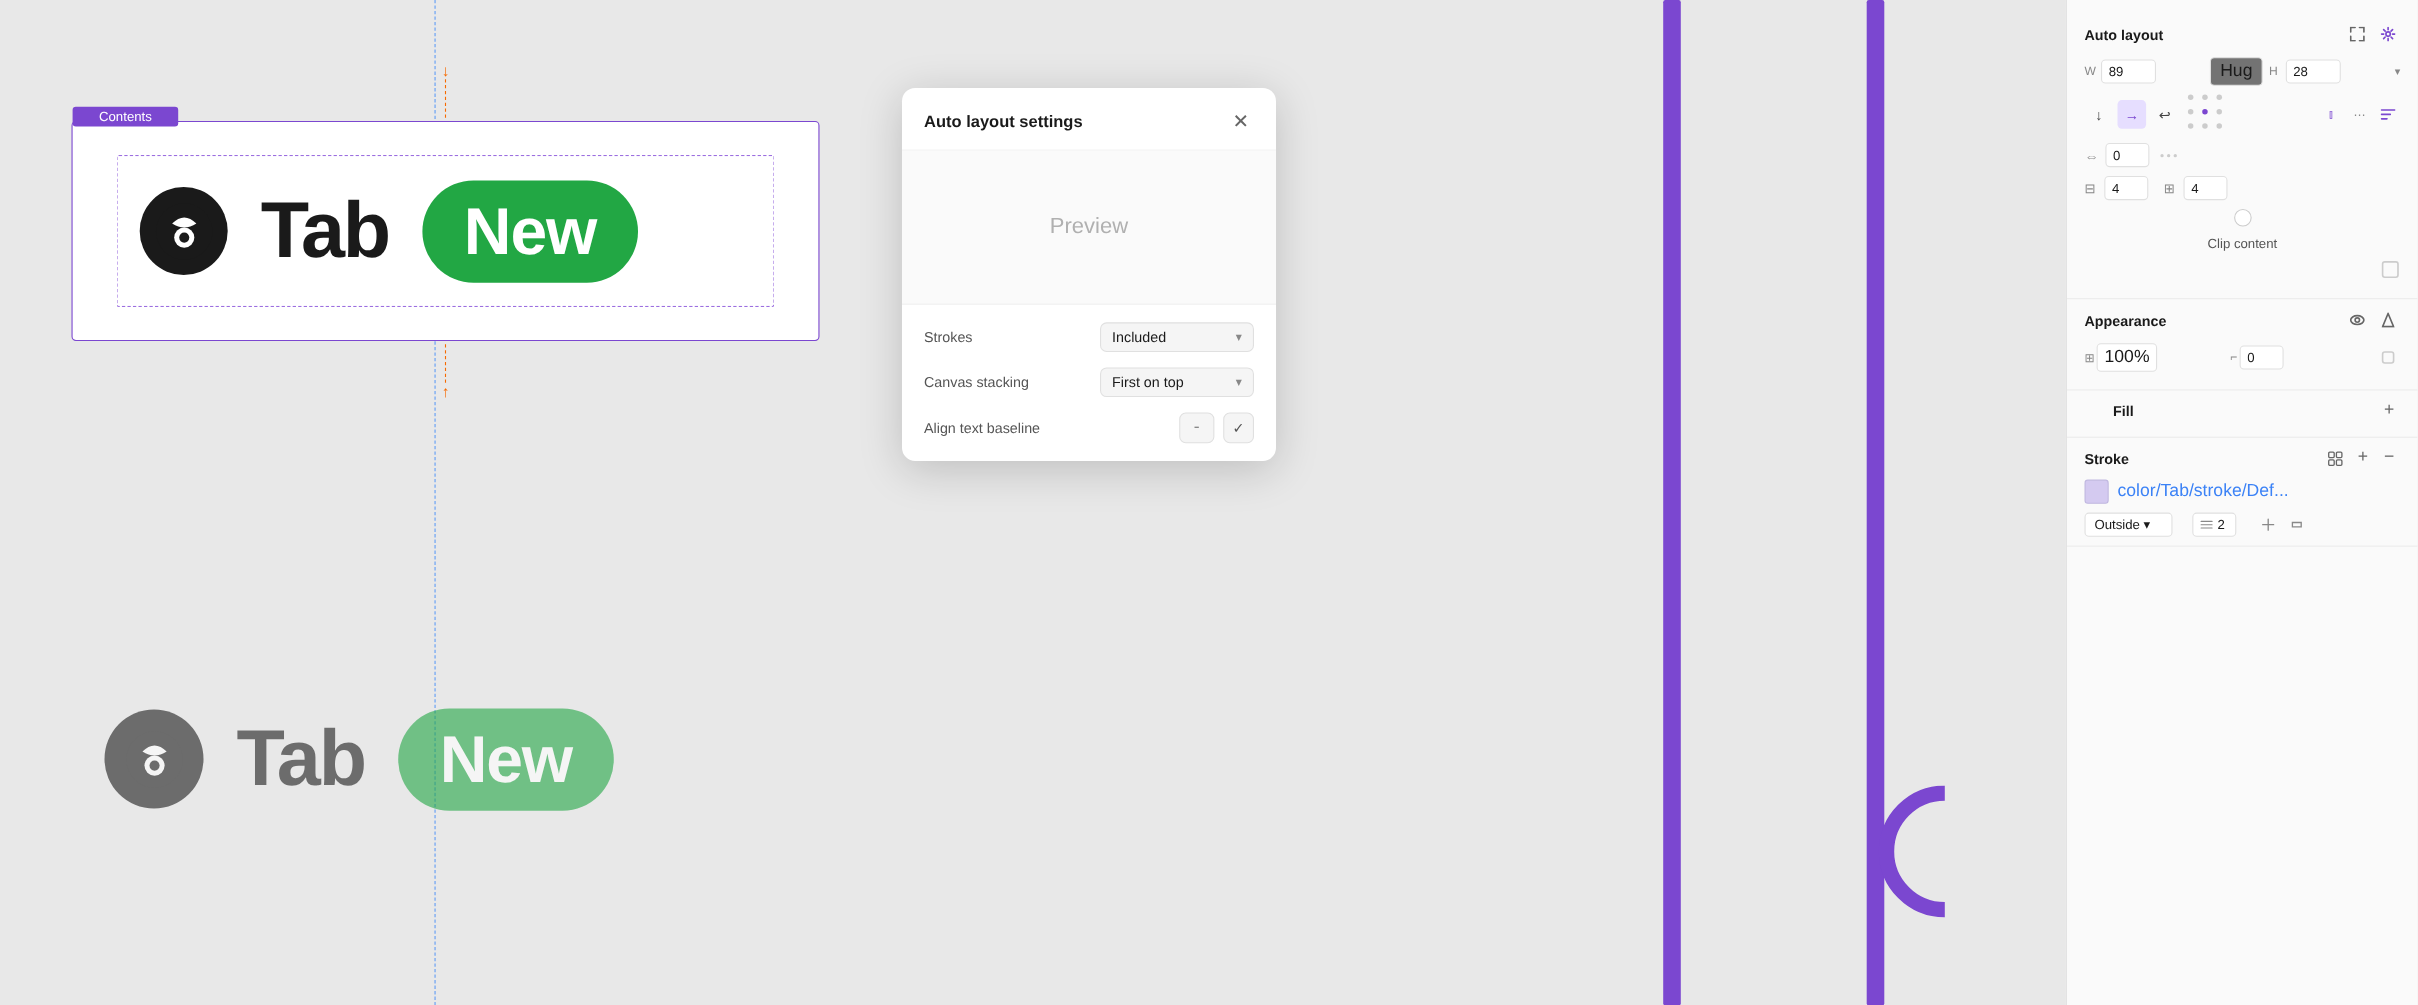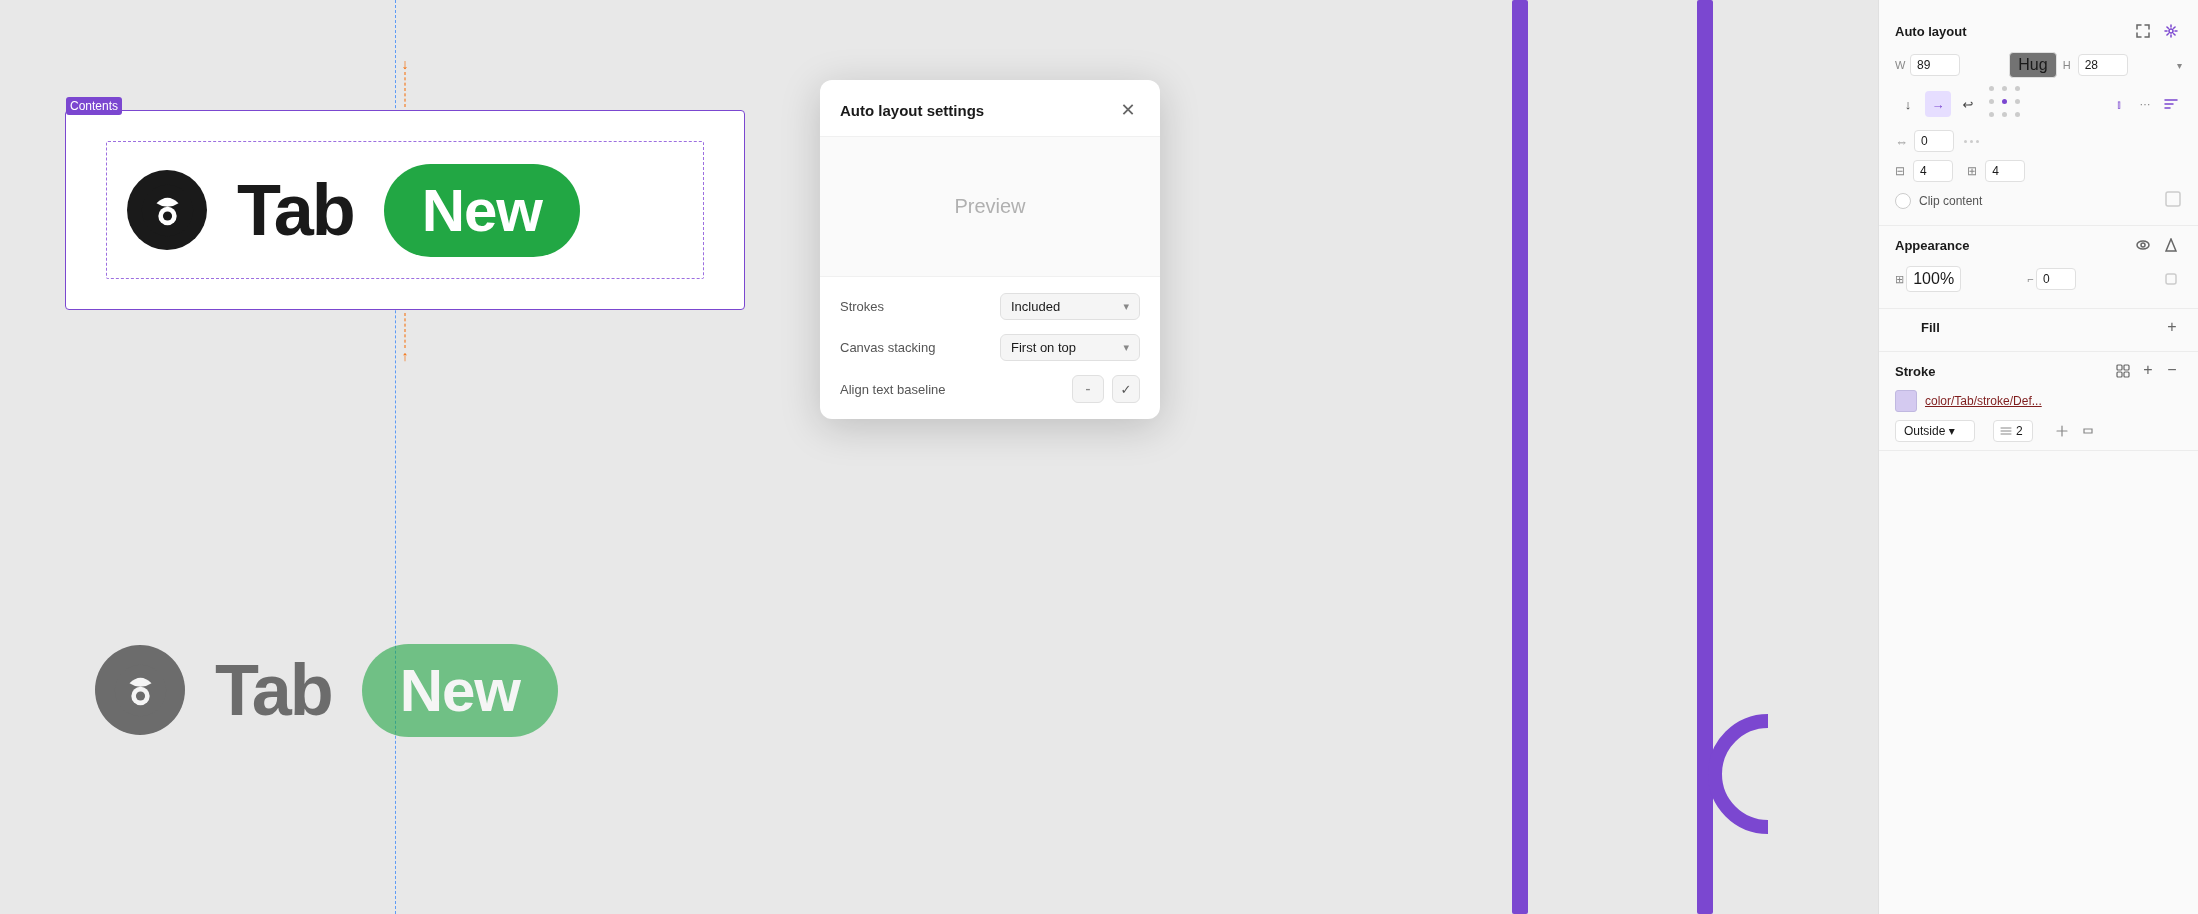--- a/index.html
+++ b/index.html
@@ -37,21 +37,21 @@
       gap: 30px;
     }
 
     .contents-label {
       position: absolute;
       top: -14px;
       left: 0px;
       background: #7B47D0;
       color: white;
       font-size: 12px;
-      padding: 2px 4px;
+      padding: 2px 24px;
       border-radius: 3px;
       font-weight: 500;
     }
 
     .inner-dashed-box {
       position: absolute;
       top: 30px;
       left: 40px;
       right: 40px;
       bottom: 30px;
@@ -444,20 +444,21 @@
       color: #1a1a1a;
       width: 40px;
     }
 
     
     .clip-row {
       display: flex;
       align-items: center;
       gap: 8px;
       margin-bottom: 6px;
+      flex-direction: column;
     }
 
     .clip-toggle {
       width: 16px;
       height: 16px;
       border-radius: 50%;
       border: 1.5px solid #ccc;
       background: white;
       cursor: pointer;
       flex-shrink: 0;
@@ -568,24 +569,23 @@
     .stroke-swatch {
       width: 22px;
       height: 22px;
       border-radius: 3px;
       background: #d4caf0;
       border: 1px solid #c0b8e0;
       flex-shrink: 0;
     }
 
     .stroke-name {
-      font-size: 12px;
-      color: #7f1d1d;
+      font-size: 16px;
+      color: #3b82f6;
       flex: 1;
-      text-decoration: underline;
     }
 
     .stroke-props-row {
       display: flex;
       align-items: center;
       gap: 18px;
     }
 
     .stroke-position {
       background: white;

